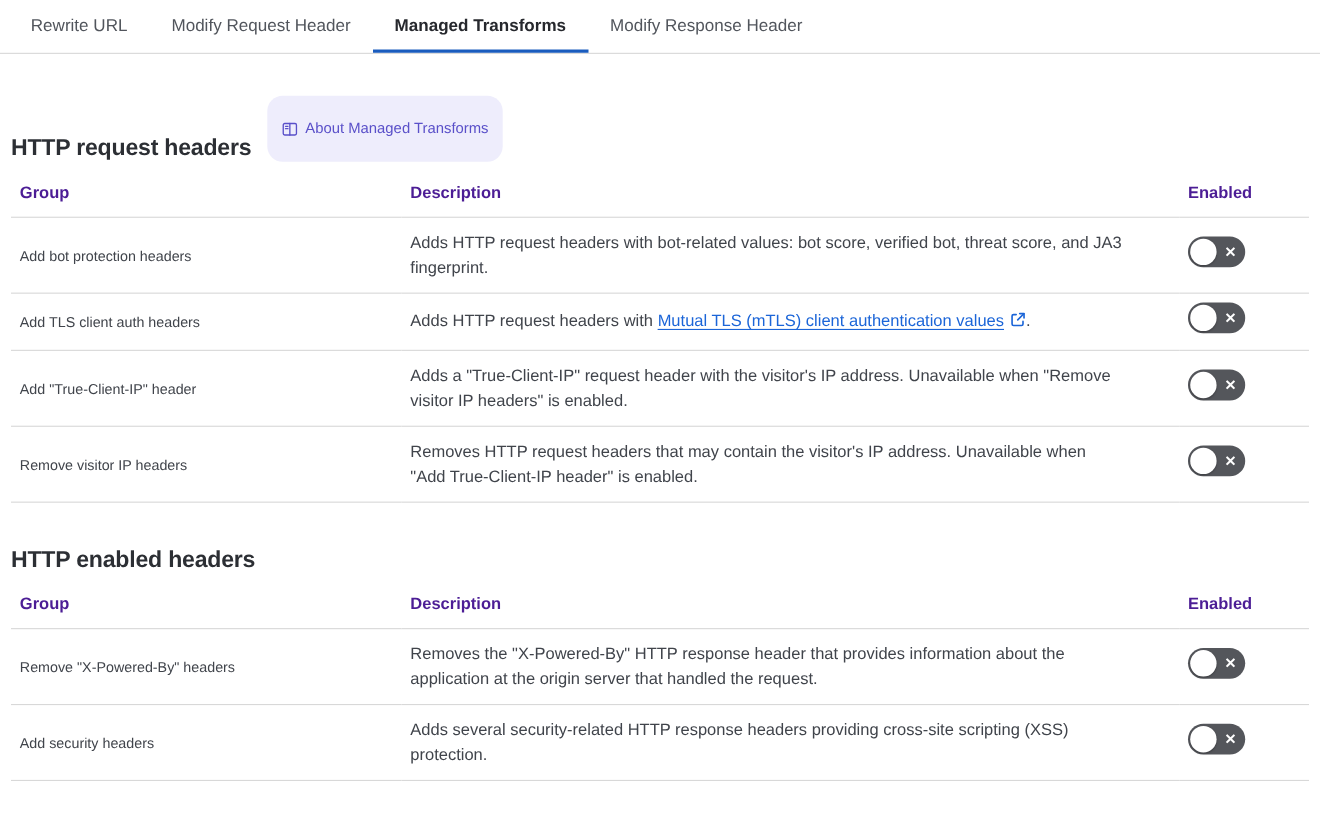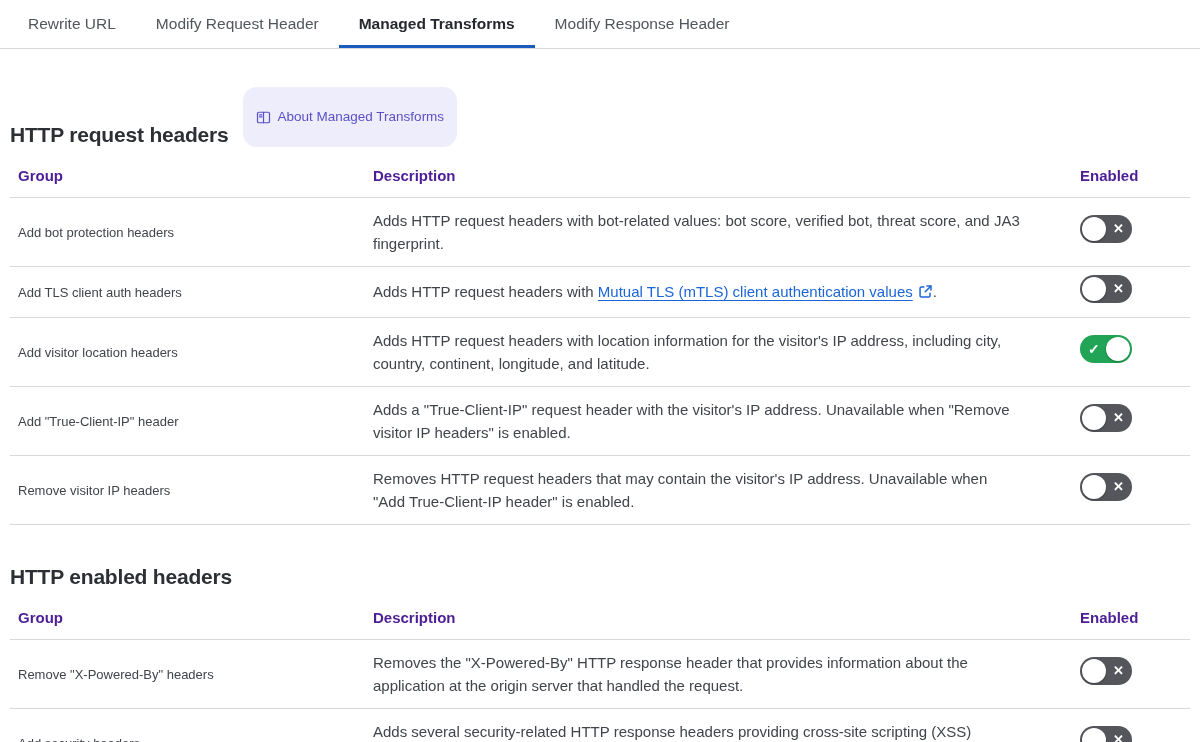--- a/index.html
+++ b/index.html
@@ -142,25 +142,20 @@
         <tr>
           <td class="cell-group">Add TLS client auth headers</td>
           <td class="cell-desc">Adds HTTP request headers with <a class="doc-link" href="#">Mutual TLS (mTLS) client authentication values</a><span class="ext-icon"><svg width="15" height="15" viewBox="0 0 16 16" fill="none" stroke="currentColor" stroke-width="1.6" stroke-linecap="round" stroke-linejoin="round">
                 <path d="M6.2 3.2H3.6c-.8 0-1.4.6-1.4 1.4v7.8c0 .8.6 1.4 1.4 1.4h7.8c.8 0 1.4-.6 1.4-1.4V9.8"></path>
                 <path d="M9.6 2.2h4.2v4.2"></path>
                 <path d="M13.6 2.4 7.7 8.3"></path>
               </svg></span>.</td>
           <td class="cell-toggle"><button class="toggle off"><span class="glyph">✕</span><span class="knob"></span></button></td>
         </tr>
         <tr>
-          <td class="cell-group">Add visitor location headers</td>
-          <td class="cell-desc">Adds HTTP request headers with location information for the visitor's IP address, including city, country, continent, longitude, and latitude.</td>
-          <td class="cell-toggle"><button class="toggle on"><span class="glyph">✓</span><span class="knob"></span></button></td>
-        </tr>
-        <tr>
           <td class="cell-group">Add "True-Client-IP" header</td>
           <td class="cell-desc">Adds a "True-Client-IP" request header with the visitor's IP address. Unavailable when "Remove visitor IP headers" is enabled.</td>
           <td class="cell-toggle"><button class="toggle off"><span class="glyph">✕</span><span class="knob"></span></button></td>
         </tr>
         <tr>
           <td class="cell-group">Remove visitor IP headers</td>
           <td class="cell-desc">Removes HTTP request headers that may contain the visitor's IP address. Unavailable when "Add True-Client-IP header" is enabled.</td>
           <td class="cell-toggle"><button class="toggle off"><span class="glyph">✕</span><span class="knob"></span></button></td>
         </tr>
       </tbody>

